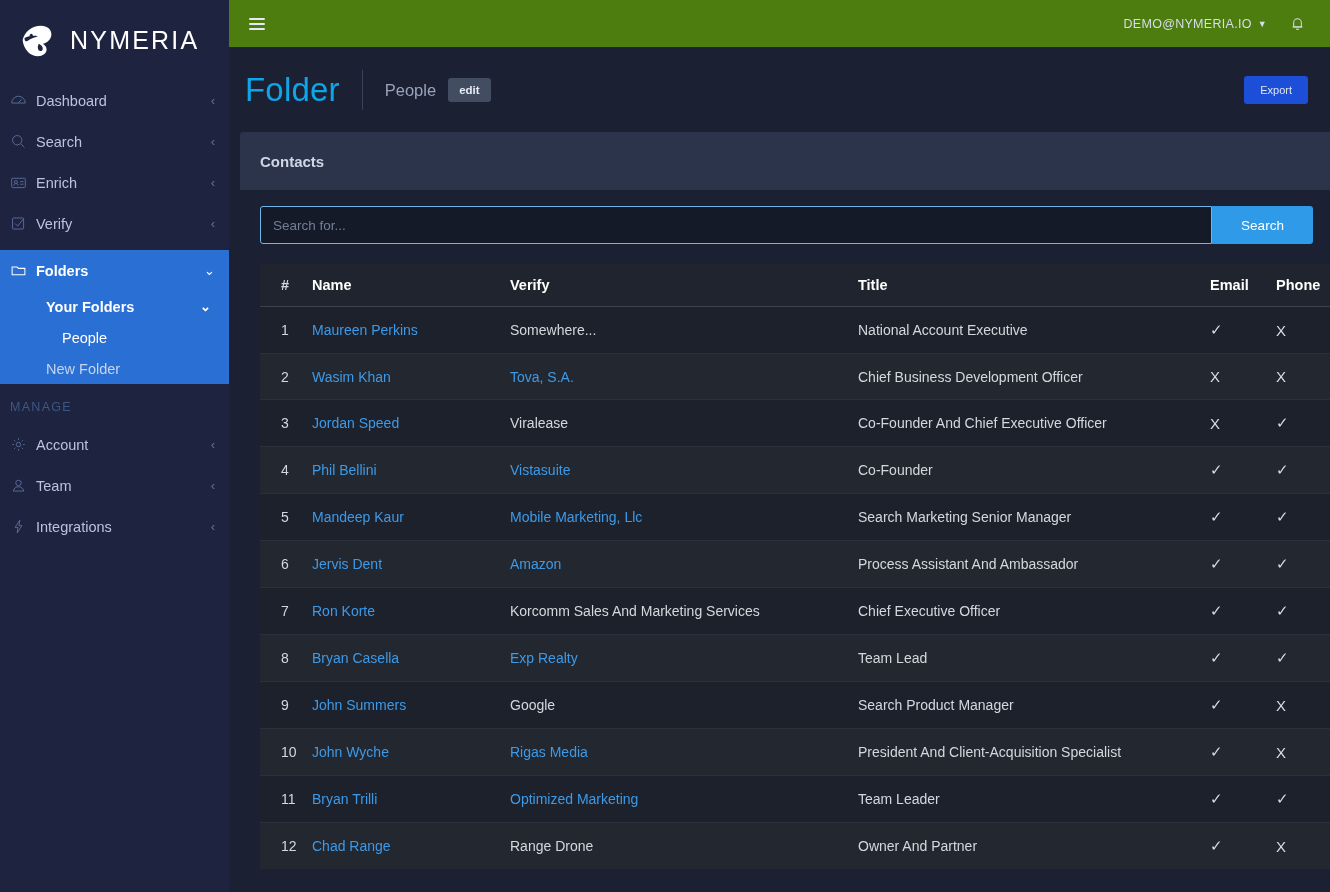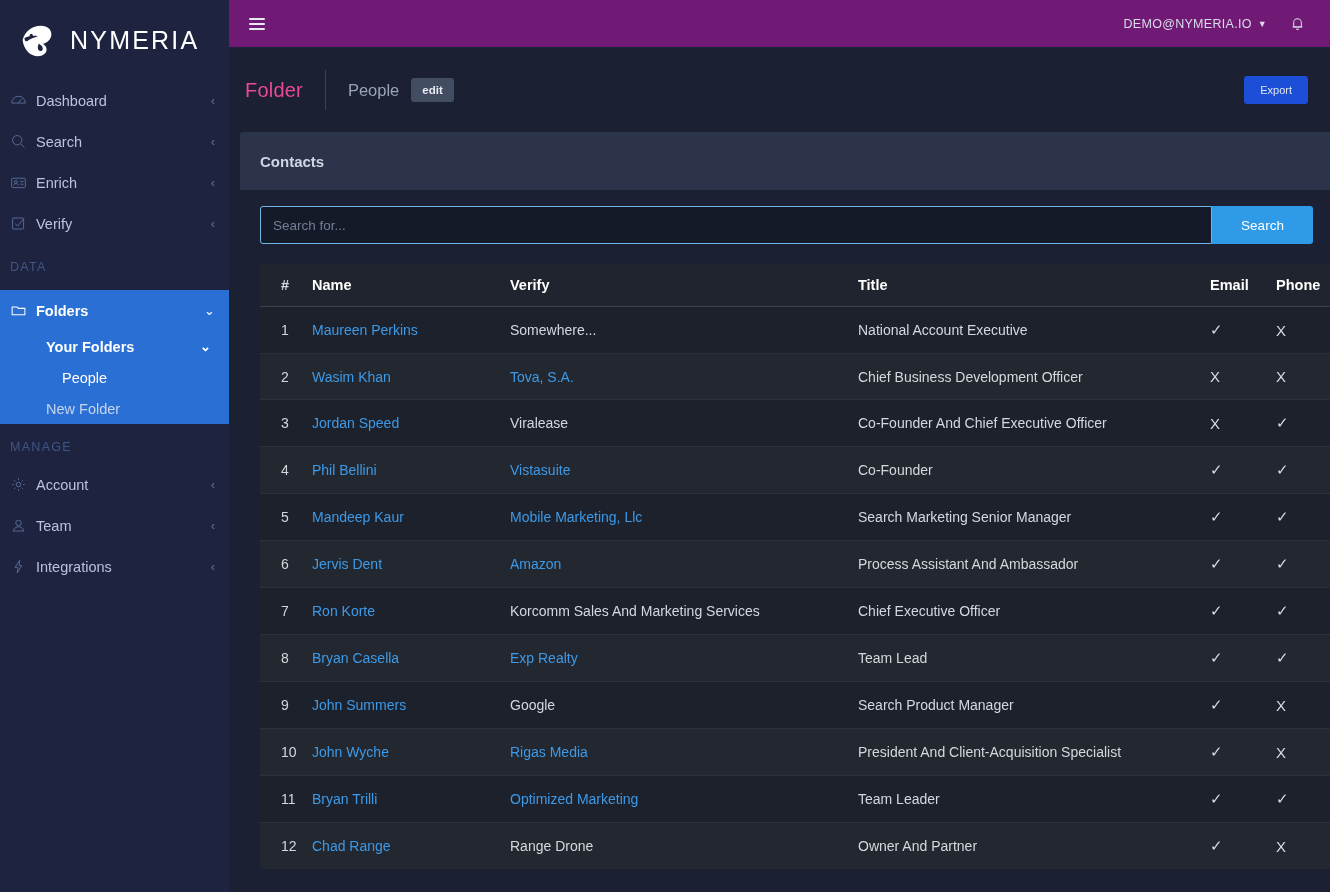--- a/index.html
+++ b/index.html
@@ -50,38 +50,38 @@
     padding-left: 46px; font-size: 14.5px; color: #ffffff; cursor: pointer;
   }
   .sub-item.sub2 { padding-left: 62px; }
   .sub-item.bold { font-weight: bold; padding-left: 46px; }
   .sub-item .schev { margin-left: auto; padding-right: 18px; font-size: 13px; }
   .sub-item.muted { color: #c6d5ee; }
 
   
   .main { flex: 1; height: 892px; background: #1b2033; position: relative; overflow: hidden; }
   .topbar {
-    height: 48px; background: #701a75; display: flex; align-items: center;
+    height: 48px; background: #4d7c0f; display: flex; align-items: center;
     padding: 0 24px 0 20px; border-bottom: 1px solid #1e2437;
   }
   .burger { width: 16px; display: flex; flex-direction: column; gap: 3px; cursor: pointer; }
   .burger span { display: block; height: 2px; background: #e6eaf2; border-radius: 1px; }
   .topbar-right { margin-left: auto; display: flex; align-items: center; gap: 22px; }
   .user-menu {
     color: #d7dde9; font-size: 12.5px; letter-spacing: .3px; cursor: pointer;
     display: flex; align-items: center; gap: 6px;
   }
   .caret { font-size: 9px; }
   .bell { color: #d7dde9; cursor: pointer; display: flex; align-items: center; }
 
   .pagehead {
     height: 84px; display: flex; align-items: center; padding: 0 22px 0 16px;
   }
   .pagehead-title {
-    font-size: 20px; color: #ec4899; font-weight: 400; padding-right: 22px; letter-spacing: .2px;
+    font-size: 33px; color: #0ea5e9; font-weight: 400; padding-right: 22px; letter-spacing: .2px;
   }
   .divider-v { width: 1px; height: 40px; background: #3a4257; }
   .pagehead-sub { display: flex; align-items: center; gap: 12px; padding-left: 22px; }
   .sub-label { font-size: 16.5px; color: #99a4ba; }
   .edit-btn {
     background: #434d61; color: #e7ebf3; font-size: 11.5px; font-weight: bold;
     border: none; border-radius: 3px; padding: 6px 11px; cursor: pointer;
   }
   .export-btn {
     margin-left: auto; background: #1d4ed8; color: #dfe5ef; font-size: 11px;
@@ -196,21 +196,20 @@
       <span class="ic">
         <svg viewBox="0 0 20 20" width="17" height="17" fill="none" stroke="currentColor" stroke-width="1.1">
           <rect x="3" y="3.5" width="13" height="13" rx="1"></rect>
             <path d="M6 10l3 3 7-8.5"></path>
         </svg>
       </span>
       <span class="lbl">Verify</span>
       <span class="chev">‹</span>
     </div>
 
-    <div class="nav-section">DATA</div>
 
     <div class="folders-block">
       <div class="nav-item bold">
         <span class="ic">
           <svg viewBox="0 0 20 20" width="17" height="17" fill="none" stroke="currentColor" stroke-width="1.2">
             <path d="M2.5 6V15h15V7.5H10L8.3 6z"></path>
           </svg>
         </span>
         <span class="lbl">Folders</span>
         <span class="chev">⌄</span>

